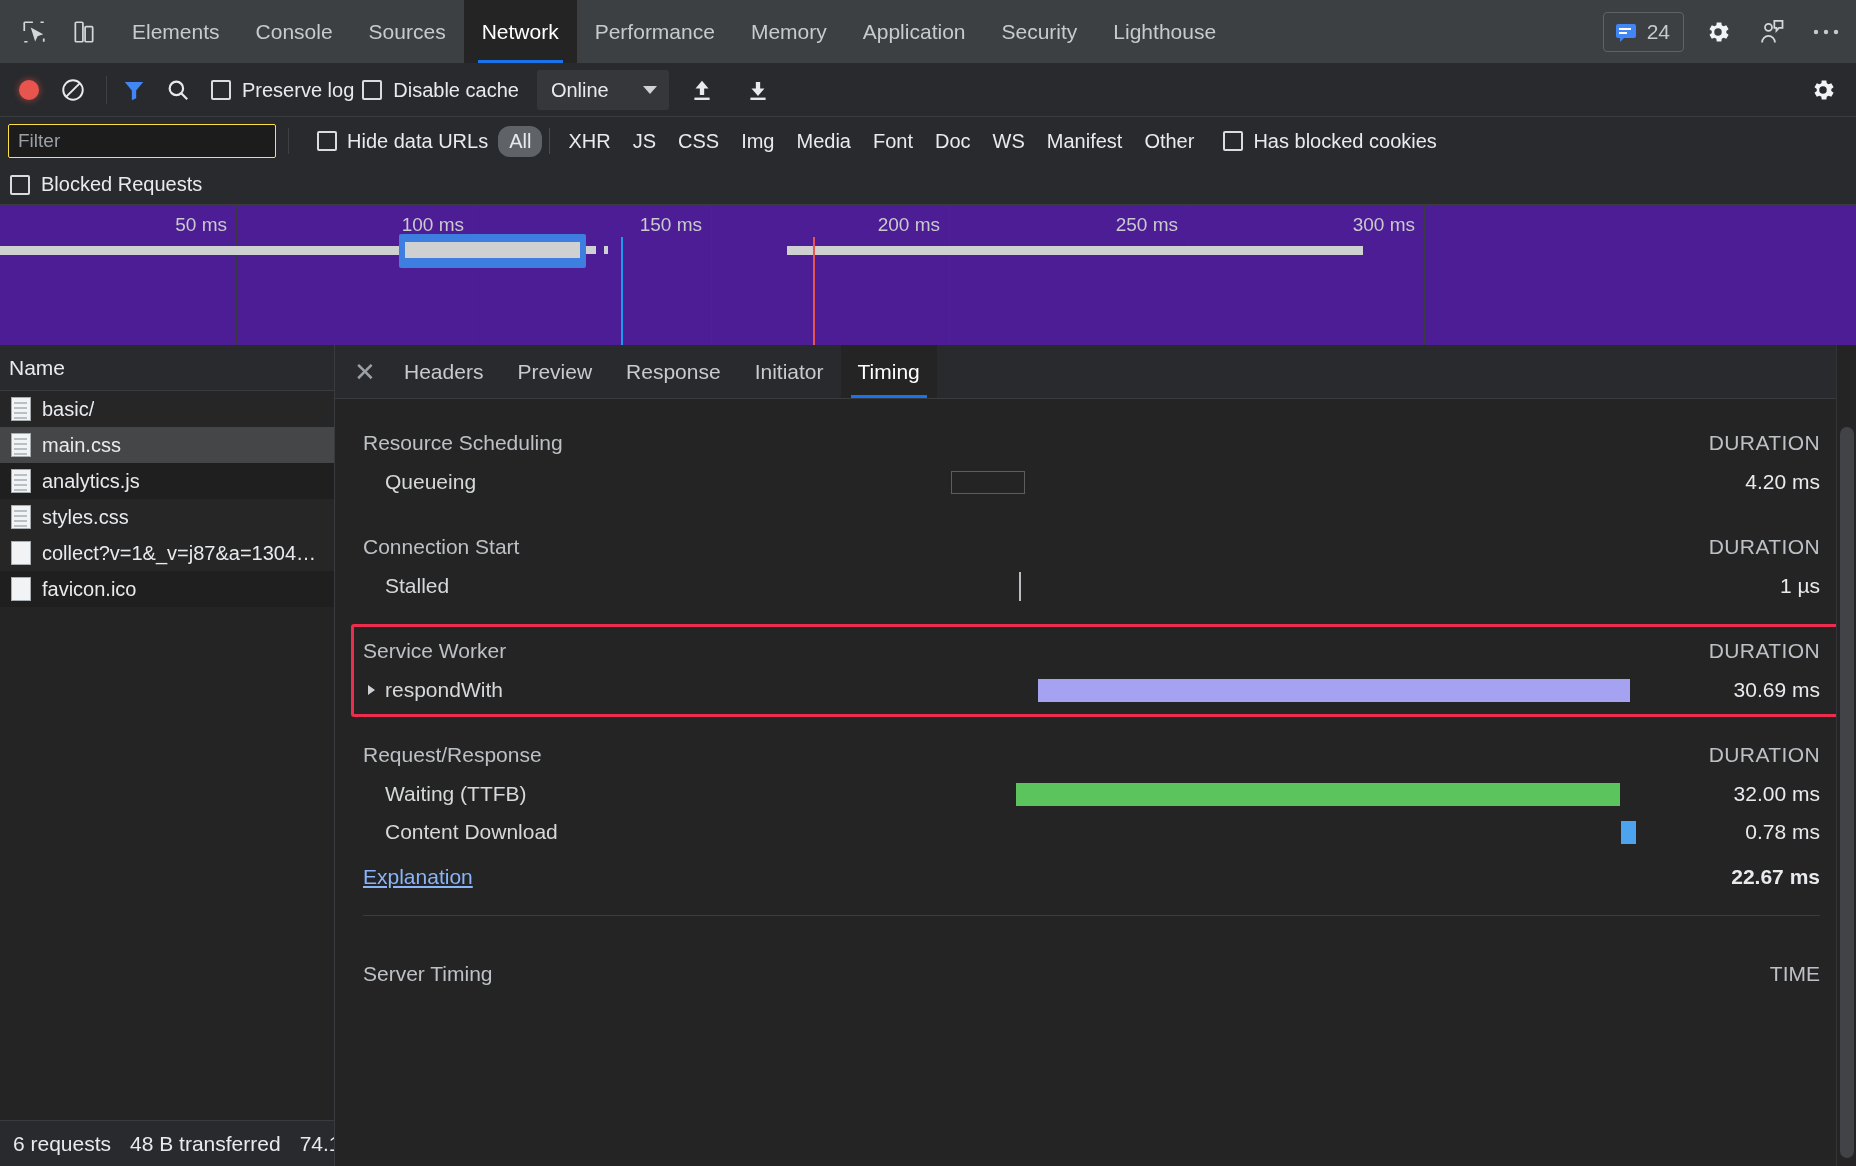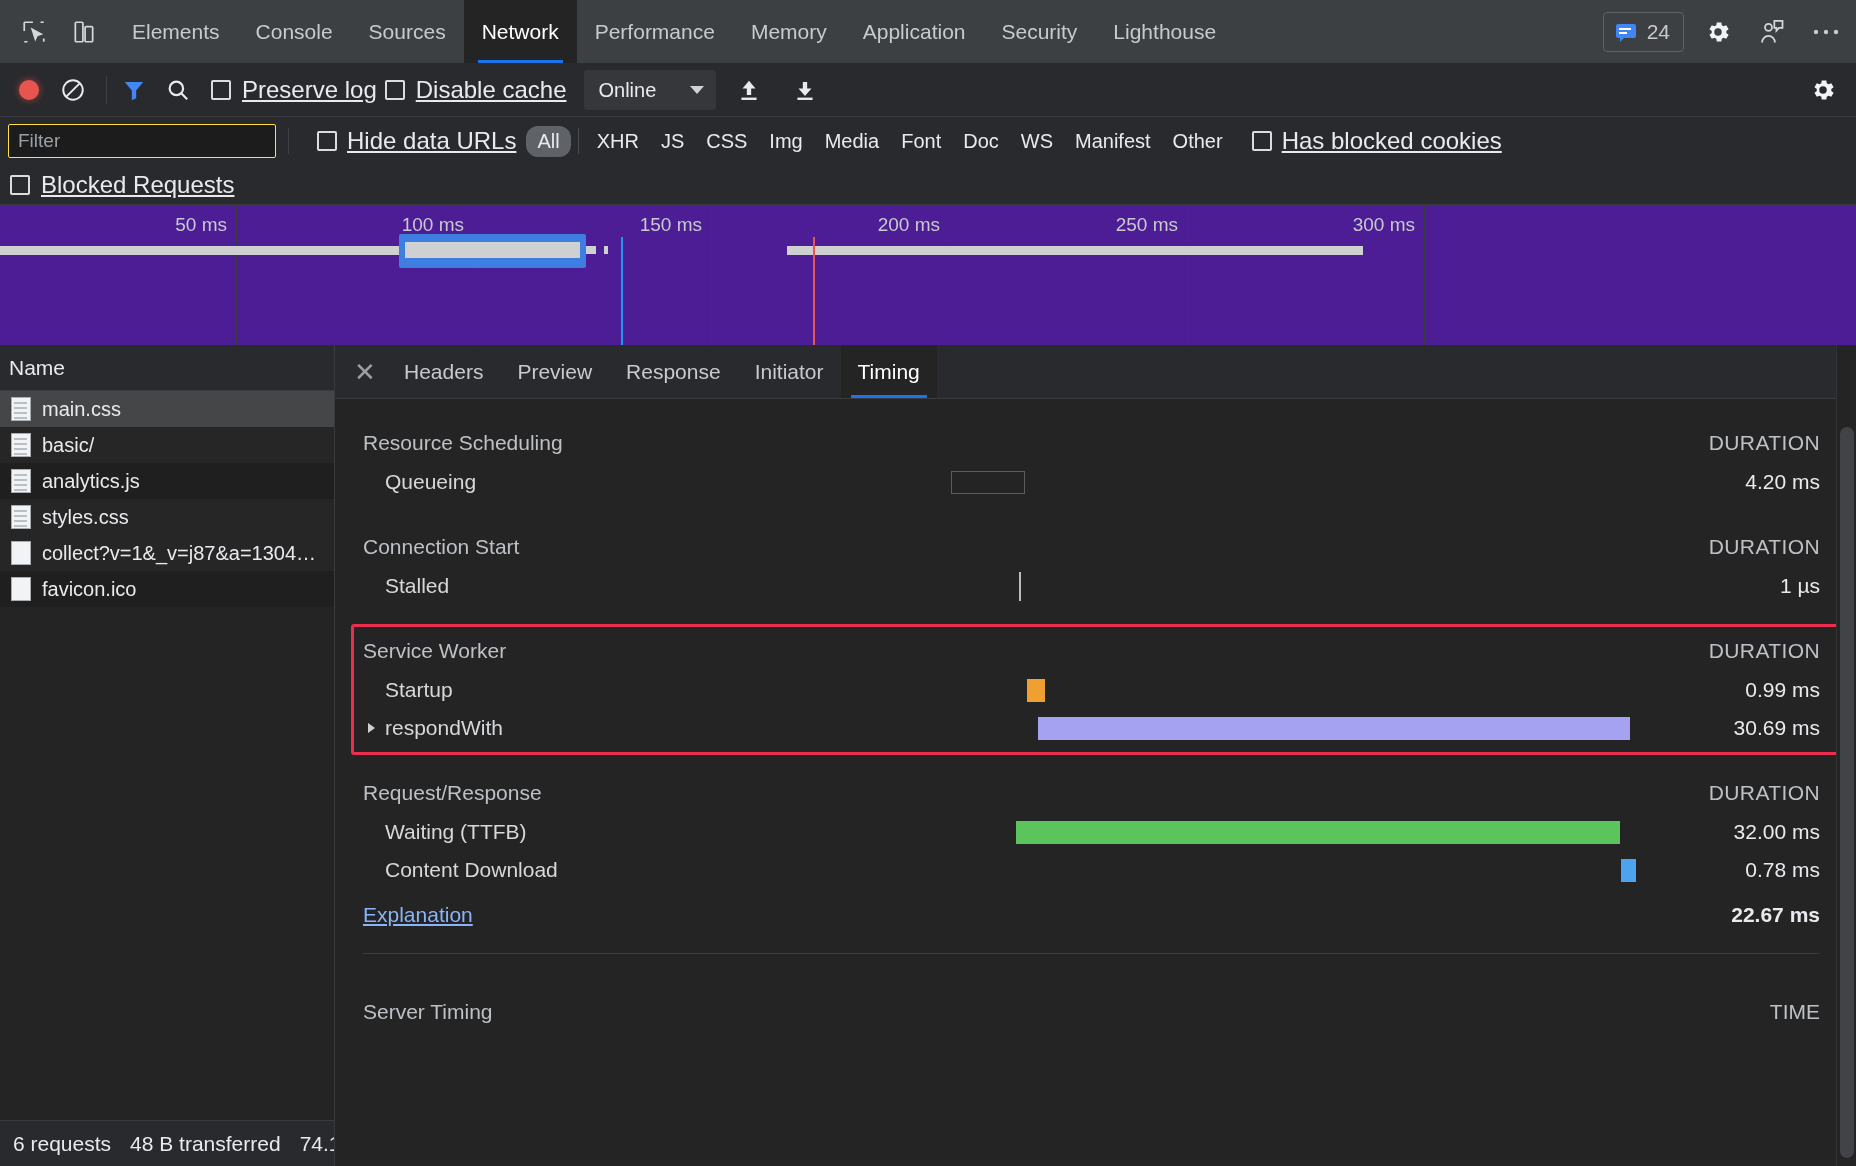--- a/index.html
+++ b/index.html
@@ -52,21 +52,21 @@
     padding-left: 10px;
   }
   .tb-btn { width: 38px; height: 38px; display:flex; align-items:center; justify-content:center; border-radius:3px; margin-right: 6px;}
   .rec-dot { width: 20px; height: 20px; border-radius: 50%; background: #e8554f; box-shadow: 0 0 6px 1px rgba(232,85,79,.45); }
   .tb-sep { width: 1px; height: 28px; background: #3f4042; margin: 0 8px; }
   .cb-row { display: flex; align-items: center; gap: 11px; margin-left: 8px; }
   .cbox {
     width: 20px; height: 20px; border: 2px solid #dadce0; border-radius: 2px; background: transparent;
     flex: 0 0 20px;
   }
-  .cb-label { font-size: 24px; color: #e8eaed; white-space: nowrap; text-decoration: underline; }
+  .cb-label { font-size: 20px; color: #e8eaed; white-space: nowrap; }
   .throttle {
     margin-left: 18px; height: 40px; min-width: 132px; background: #36373a;
     border-radius: 3px; display: flex; align-items: center; justify-content: space-between;
     padding: 0 12px 0 14px; color: #e8eaed; font-size: 20px; gap: 16px;
   }
   .caret { width: 0; height: 0; border-left: 7px solid transparent; border-right: 7px solid transparent; border-top: 8px solid #d0d2d4; }
   .tb-spacer { flex: 1; }
 
   
   .filterbar {
@@ -401,54 +401,54 @@
       <div class="ov-marker" style="left:621px; top:32px; height:108px; background:#1a9bf0;"></div>
       <div class="ov-marker" style="left:813px; top:32px; height:108px; background:#e8554f;"></div>
     </div>
   </div>
 
   <div class="split">
 
     <div class="reqpanel">
       <div class="req-header">Name</div>
       <div class="req-list">
+        <div class="req-row odd">
+          <span class="doc-ic">
+              <i style="top:4px;"></i>
+              <i style="top:9px;"></i>
+              <i style="top:14px;"></i>
+              <i style="top:19px;"></i>
+            </span>
+          <span class="req-name">basic/</span>
+        </div>
         <div class="req-row selected">
           <span class="doc-ic">
               <i style="top:4px;"></i>
               <i style="top:9px;"></i>
               <i style="top:14px;"></i>
               <i style="top:19px;"></i>
             </span>
           <span class="req-name">main.css</span>
         </div>
+        <div class="req-row even">
+          <span class="doc-ic">
+              <i style="top:4px;"></i>
+              <i style="top:9px;"></i>
+              <i style="top:14px;"></i>
+              <i style="top:19px;"></i>
+            </span>
+          <span class="req-name">analytics.js</span>
+        </div>
         <div class="req-row odd">
           <span class="doc-ic">
               <i style="top:4px;"></i>
               <i style="top:9px;"></i>
               <i style="top:14px;"></i>
               <i style="top:19px;"></i>
             </span>
-          <span class="req-name">basic/</span>
-        </div>
-        <div class="req-row even">
-          <span class="doc-ic">
-              <i style="top:4px;"></i>
-              <i style="top:9px;"></i>
-              <i style="top:14px;"></i>
-              <i style="top:19px;"></i>
-            </span>
-          <span class="req-name">analytics.js</span>
-        </div>
-        <div class="req-row odd">
-          <span class="doc-ic">
-              <i style="top:4px;"></i>
-              <i style="top:9px;"></i>
-              <i style="top:14px;"></i>
-              <i style="top:19px;"></i>
-            </span>
           <span class="req-name">styles.css</span>
         </div>
         <div class="req-row odd">
           <span class="plain-ic"></span>
           <span class="req-name">collect?v=1&amp;_v=j87&amp;a=1304…</span>
         </div>
         <div class="req-row even">
           <span class="plain-ic"></span>
           <span class="req-name">favicon.ico</span>
         </div>
@@ -514,27 +514,20 @@
 
         <div class="gap"></div>
 
         <div class="tg-section" style="position:relative;">
           <div class="hl-box" style="left:16px; right:16px; top:-7px; bottom:-8px;"></div>
           <div class="tg-head">
             <span>Service Worker</span>
             <span class="dur">DURATION</span>
           </div>
           <div class="tg-row">
-            <span class="lbl">Startup</span>
-            <span class="track">
-              <span class="bar" style="left:33%; width:1.9%; background:#f0a033;"></span>
-            </span>
-            <span class="val">0.99 ms</span>
-          </div>
-          <div class="tg-row">
             <span class="lbl">
               <span class="tri"></span>
               <span>respondWith</span>
             </span>
             <span class="track">
               <span class="bar" style="left:34.2%; width:62.6%; background:#a6a2f2;"></span>
             </span>
             <span class="val">30.69 ms</span>
           </div>
         </div>

